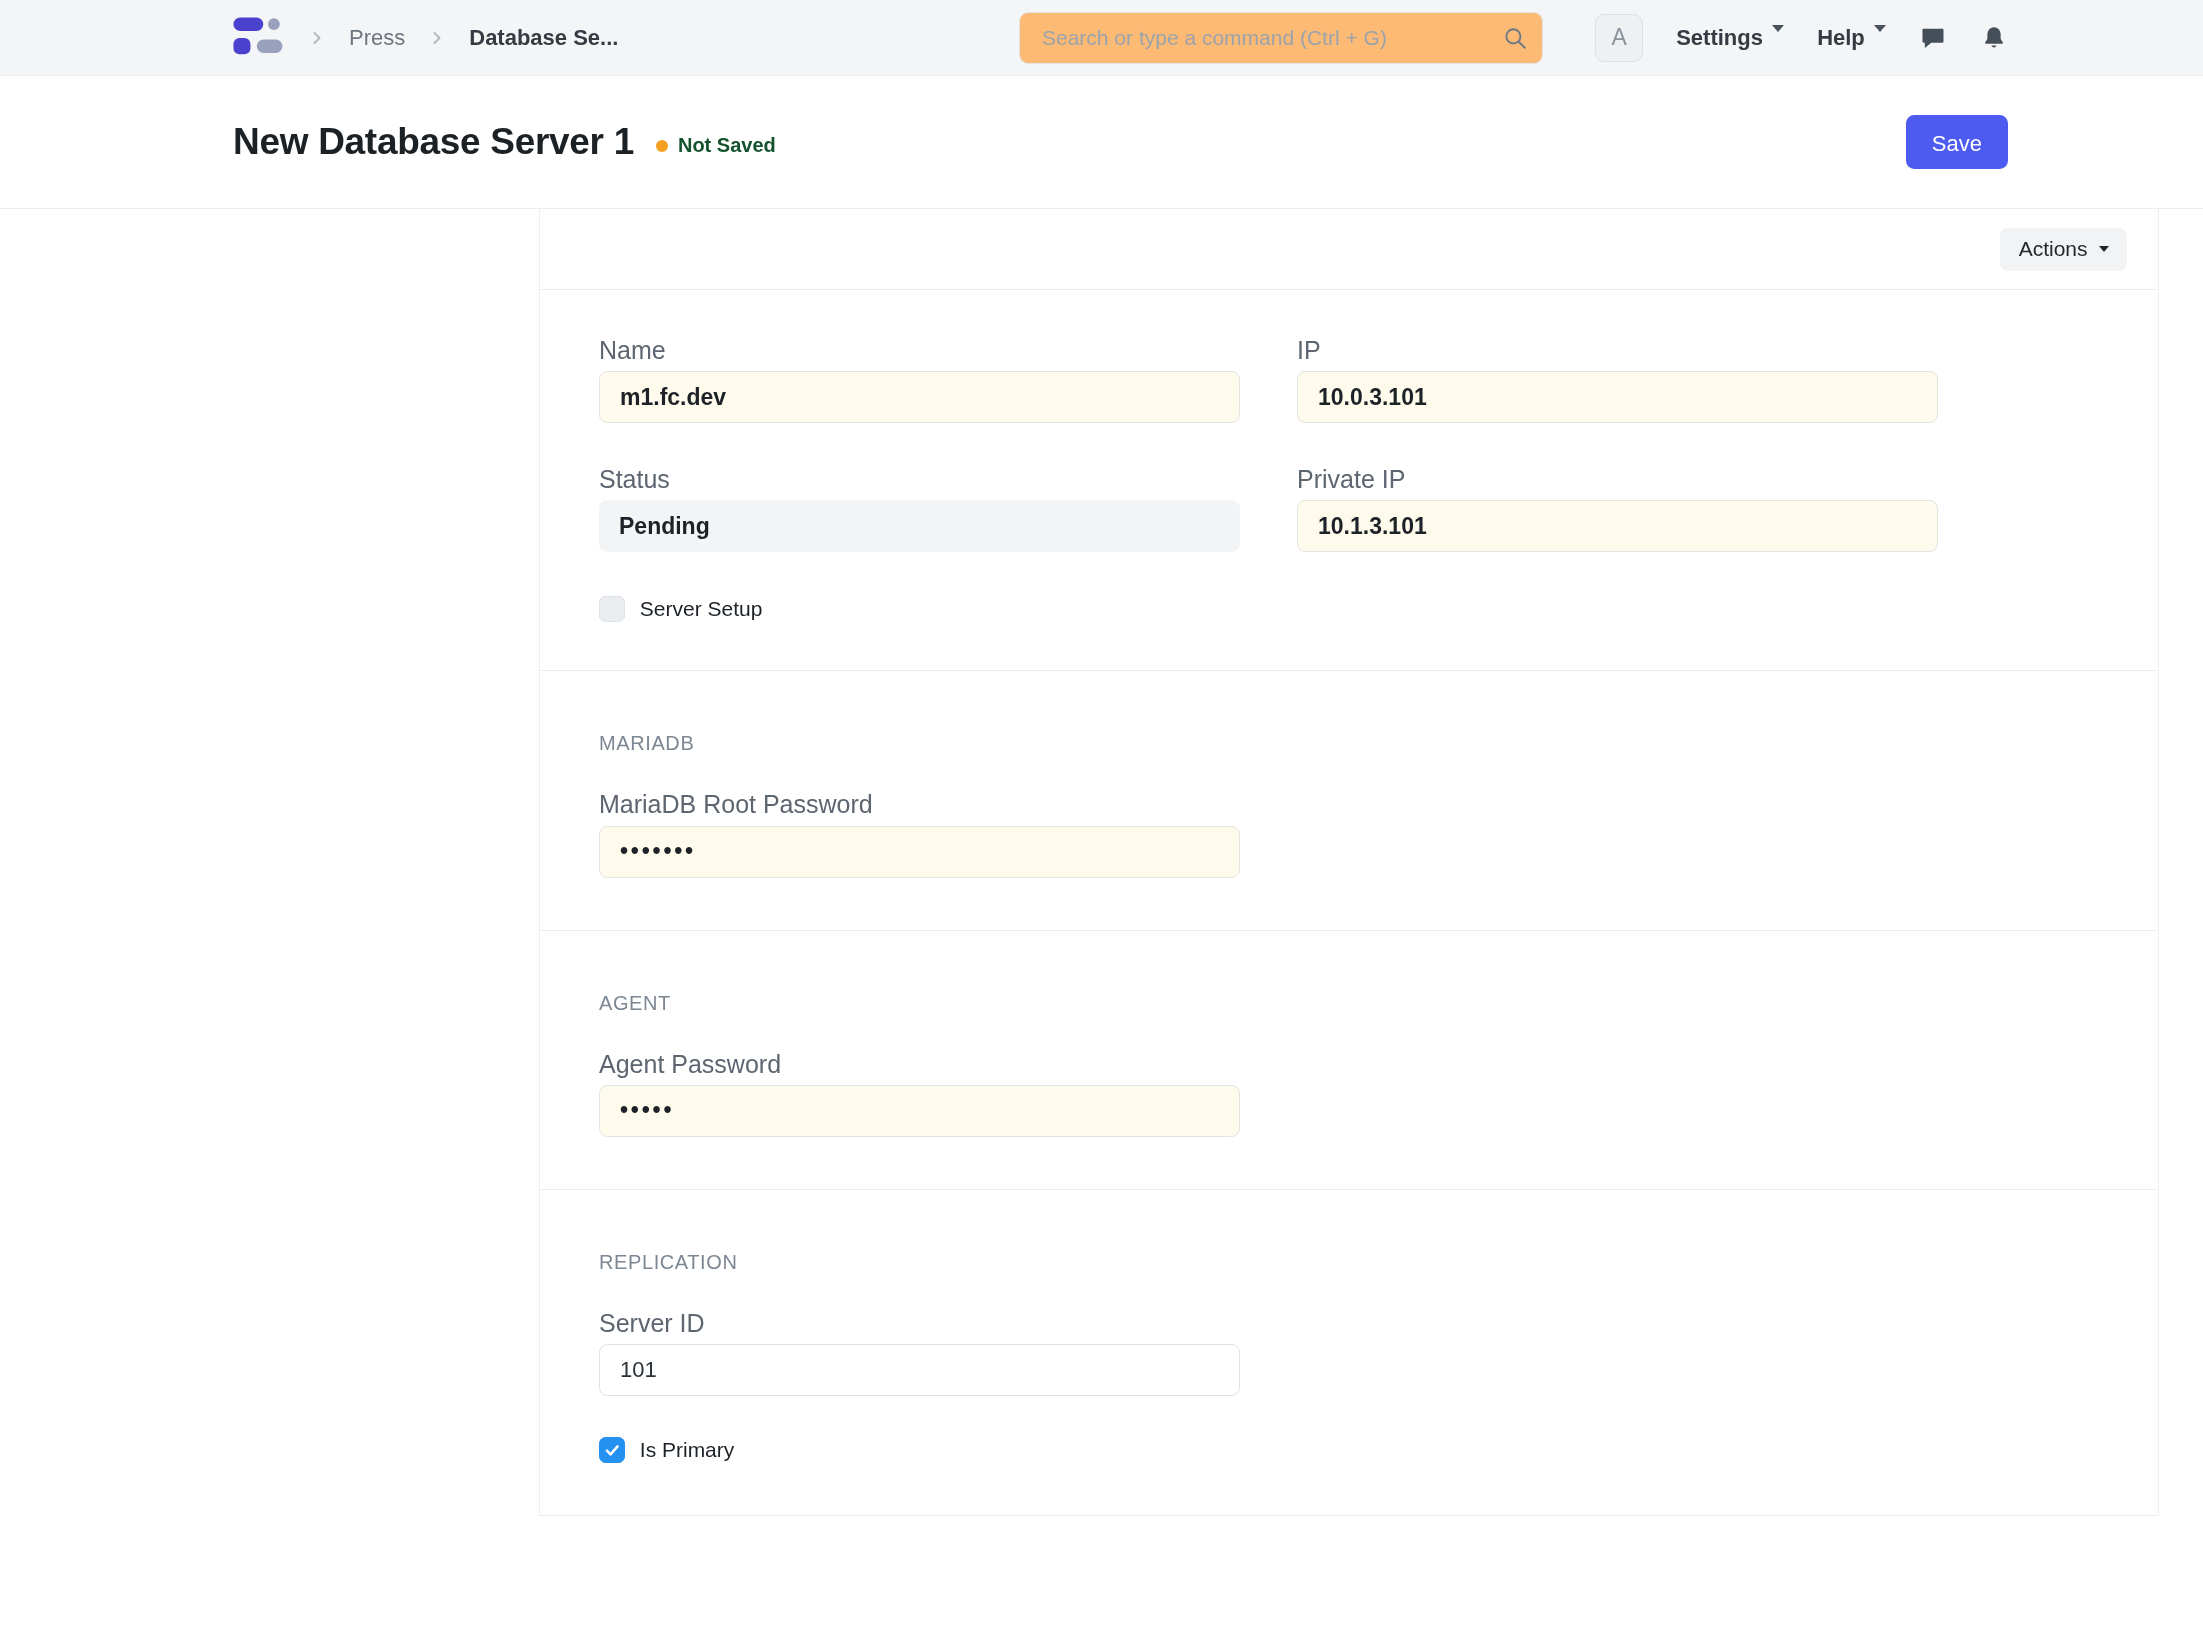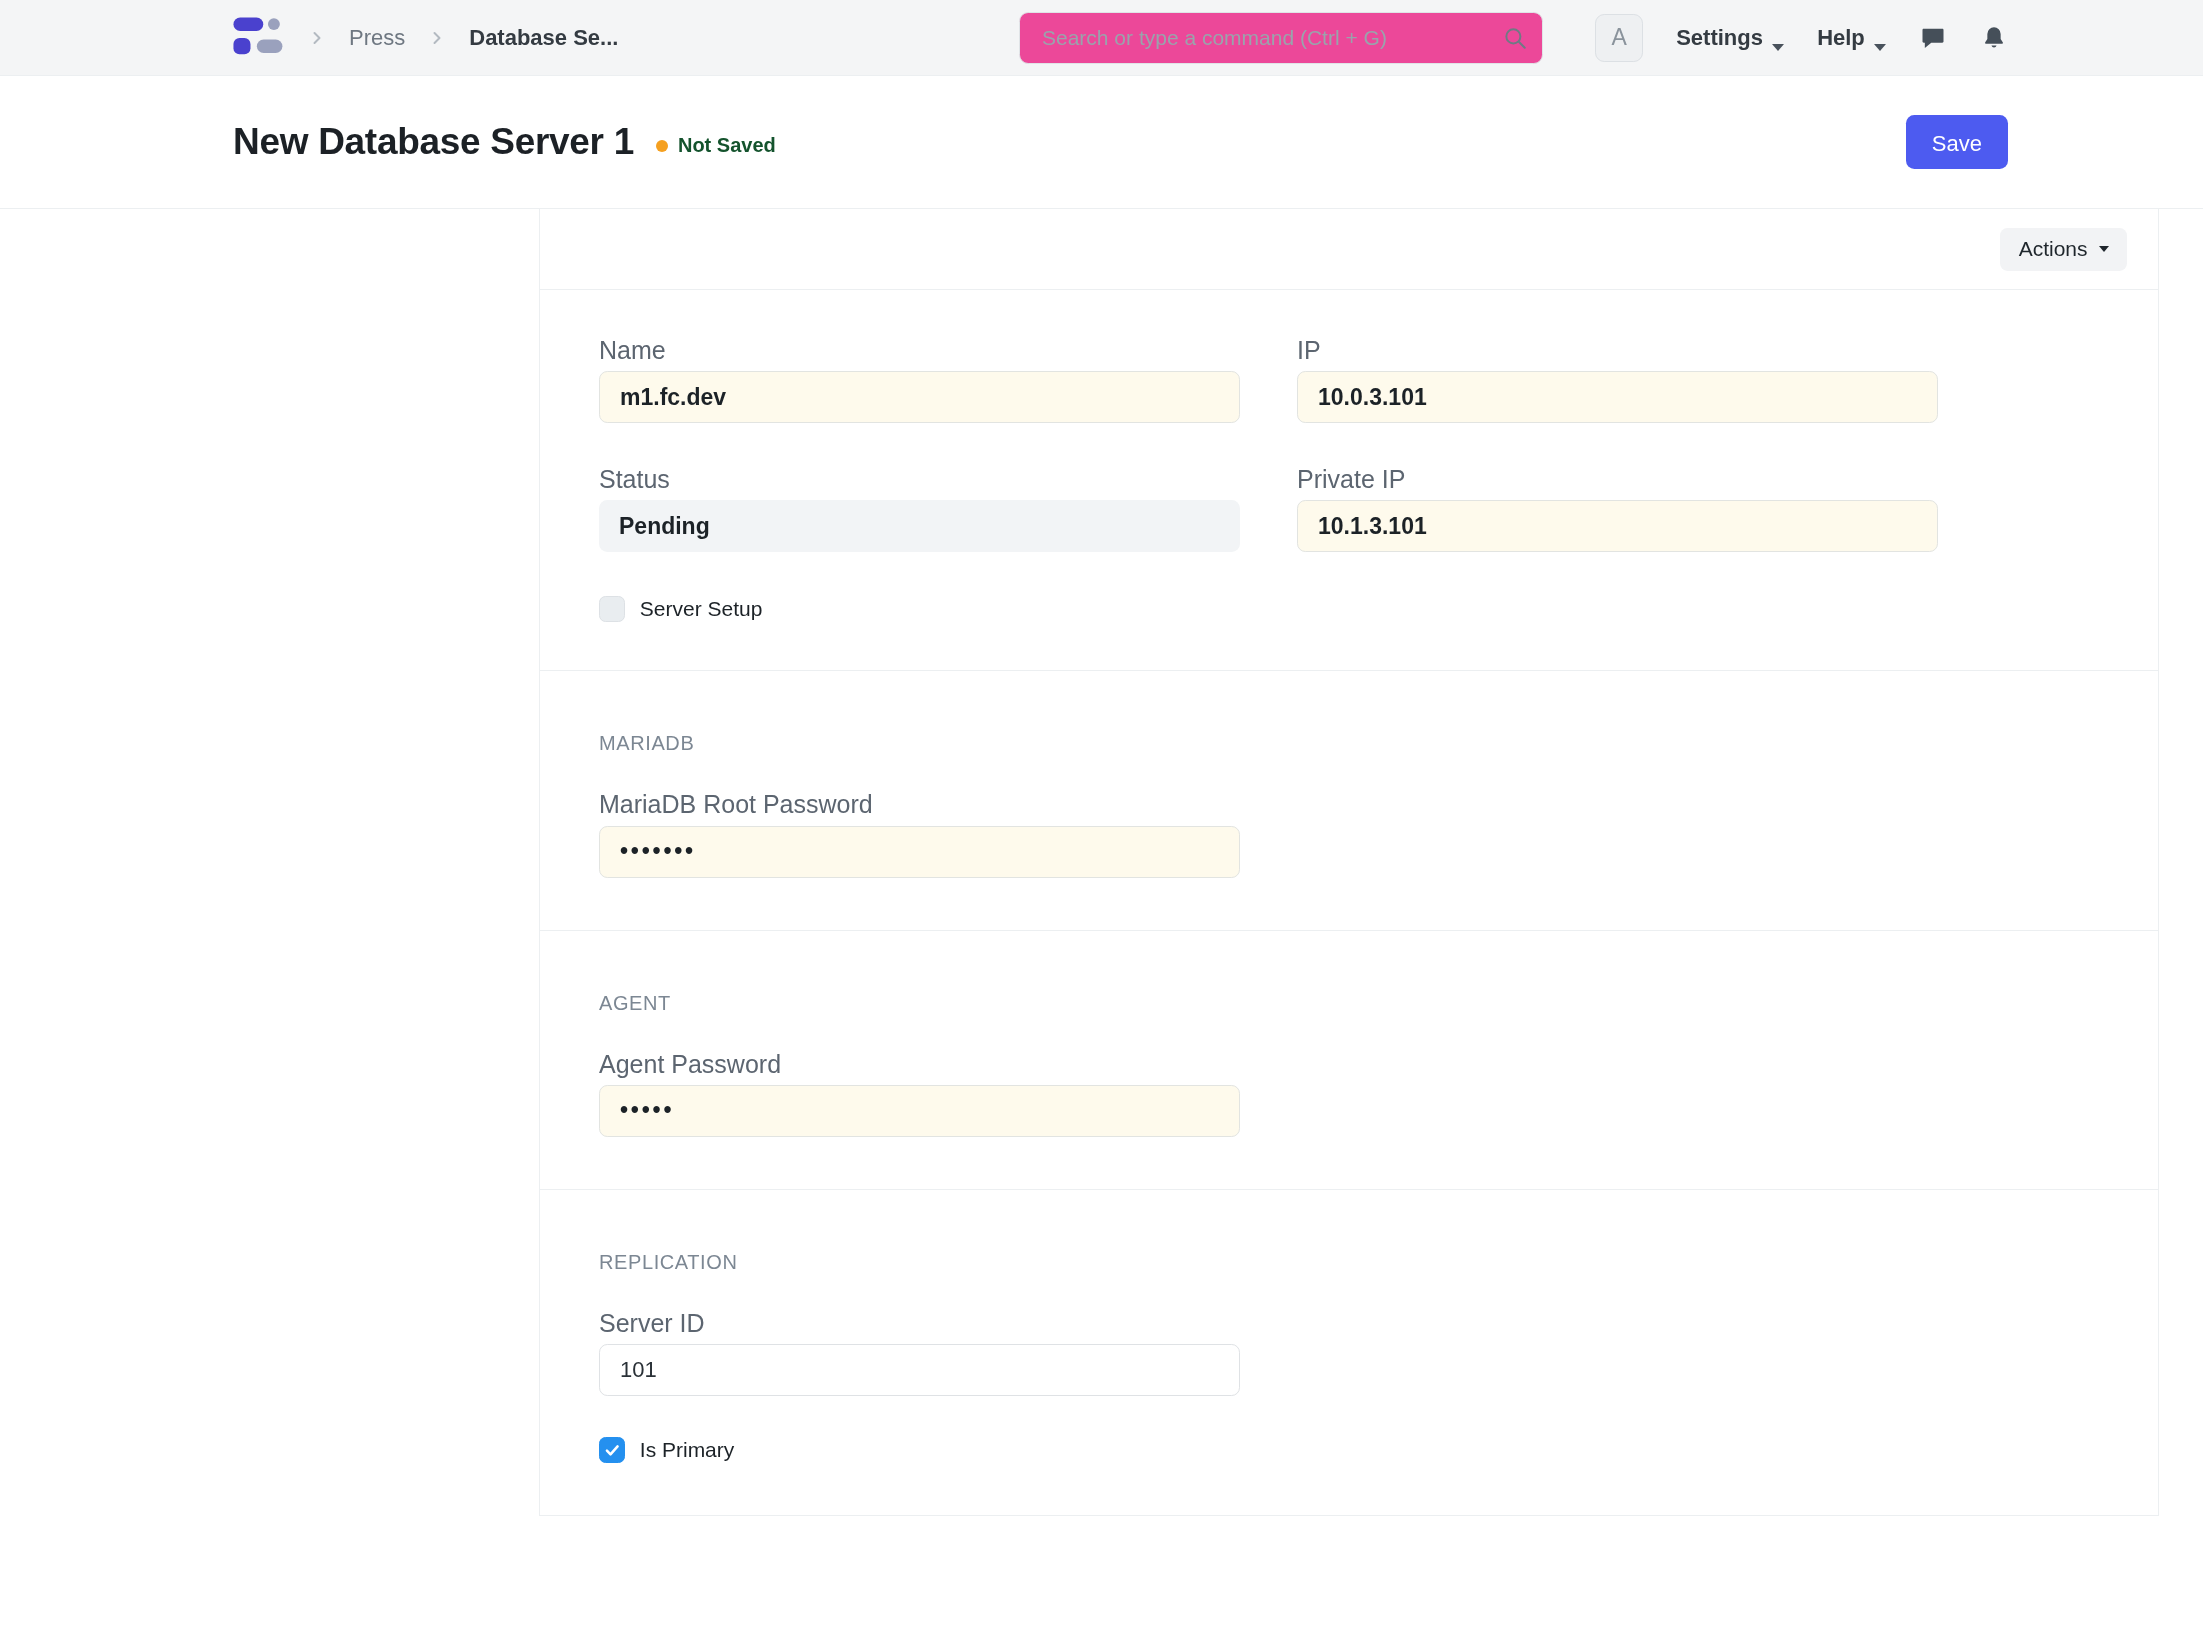--- a/index.html
+++ b/index.html
@@ -24,34 +24,34 @@
   .logo { display: flex; cursor: pointer; }
   .sep { display: flex; }
   .crumb { font-size: 22px; cursor: pointer; white-space: nowrap; }
   .crumb.muted { color: #6e7781; font-weight: 500; }
   .crumb.current { color: #343b42; font-weight: 600; }
 
   .nav-search { position: absolute; left: 1019px; top: 12px; width: 524px; height: 52px; }
   .nav-search input {
     width: 100%; height: 100%;
     border: 0.9px solid #e0e4e7; border-radius: 9.2px;
-    background: #ec4899; padding: 0 45px 0 22px;
+    background: #fdba74; padding: 0 45px 0 22px;
     font-size: 21px; color: #343b42; outline: none; font-family: inherit;
   }
   .nav-search input::placeholder { color: #9aa3ac; }
   .search-icon { position: absolute; right: 14.8px; top: 13px; pointer-events: none; }
 
   .nav-right { margin-left: auto; display: flex; align-items: center; gap: 33px; }
   .avatar {
     width: 48px; height: 48px; border-radius: 9.2px;
     background: #eef0f2; border: 0.9px solid #dce0e4;
     display: flex; align-items: center; justify-content: center;
     font-size: 23px; color: #8a939c; cursor: pointer;
   }
-  .nav-menu { display: flex; align-items: flex-end; gap: 9.2px; font-size: 22px; font-weight: 600; color: #343b42; cursor: pointer; }
+  .nav-menu { display: flex; align-items: flex-start; gap: 9.2px; font-size: 22px; font-weight: 600; color: #343b42; cursor: pointer; }
   .caret {
     width: 0; height: 0;
     border-left: 6.5px solid transparent; border-right: 6.5px solid transparent;
     border-top: 7.4px solid #49525c;
   }
   .nav-icon { display: flex; cursor: pointer; }
 
   
   .page-header {
     height: 133px; display: flex; align-items: center;

